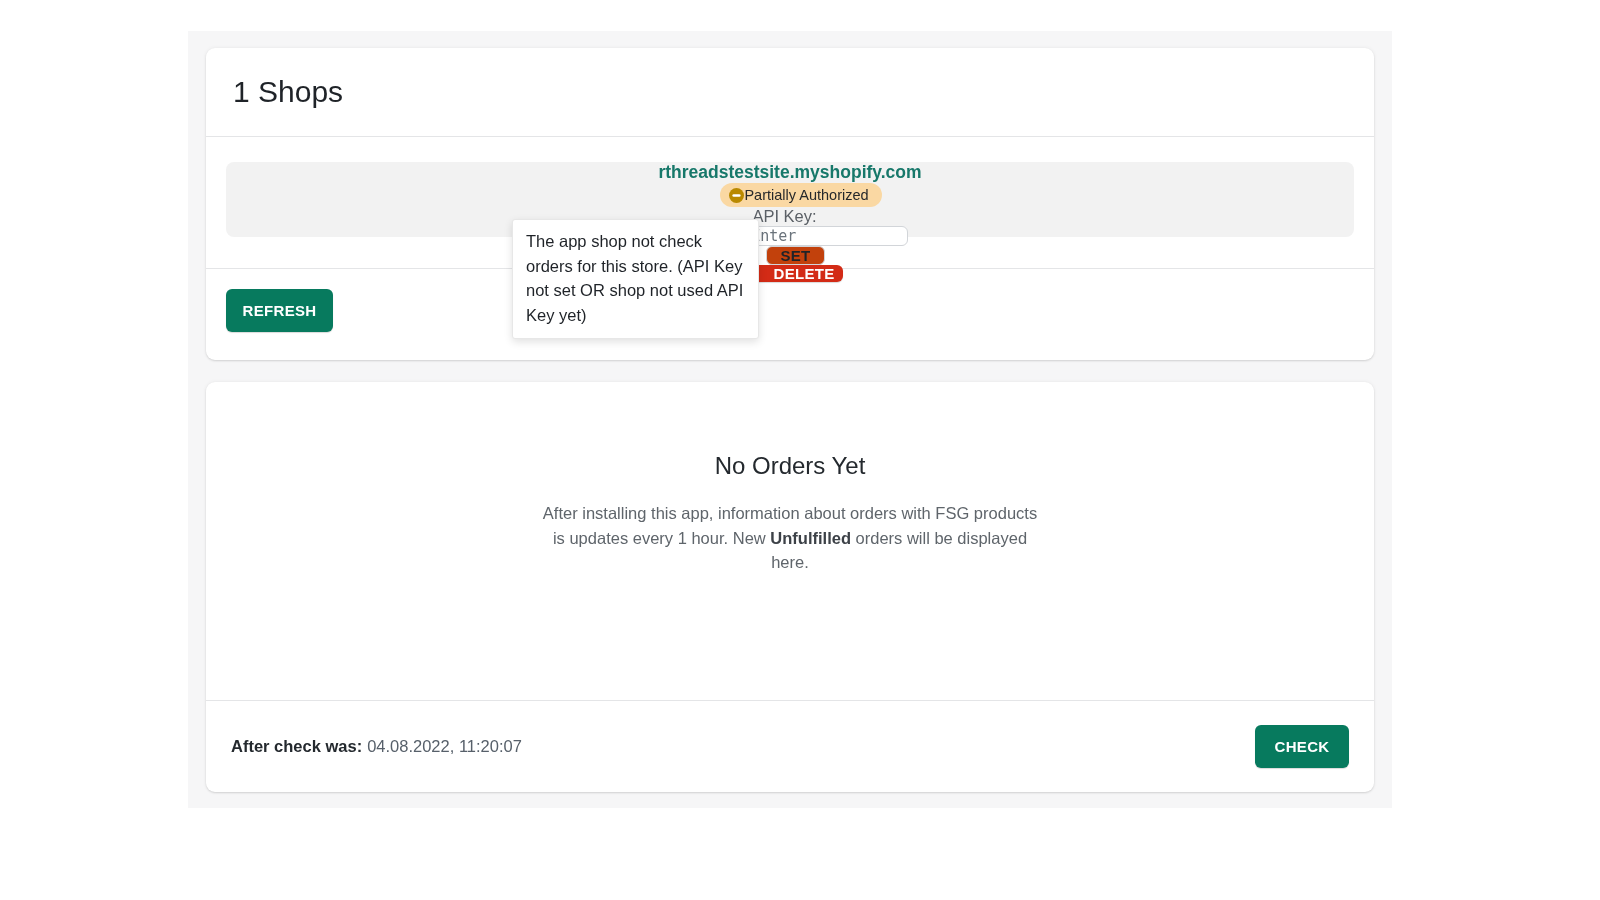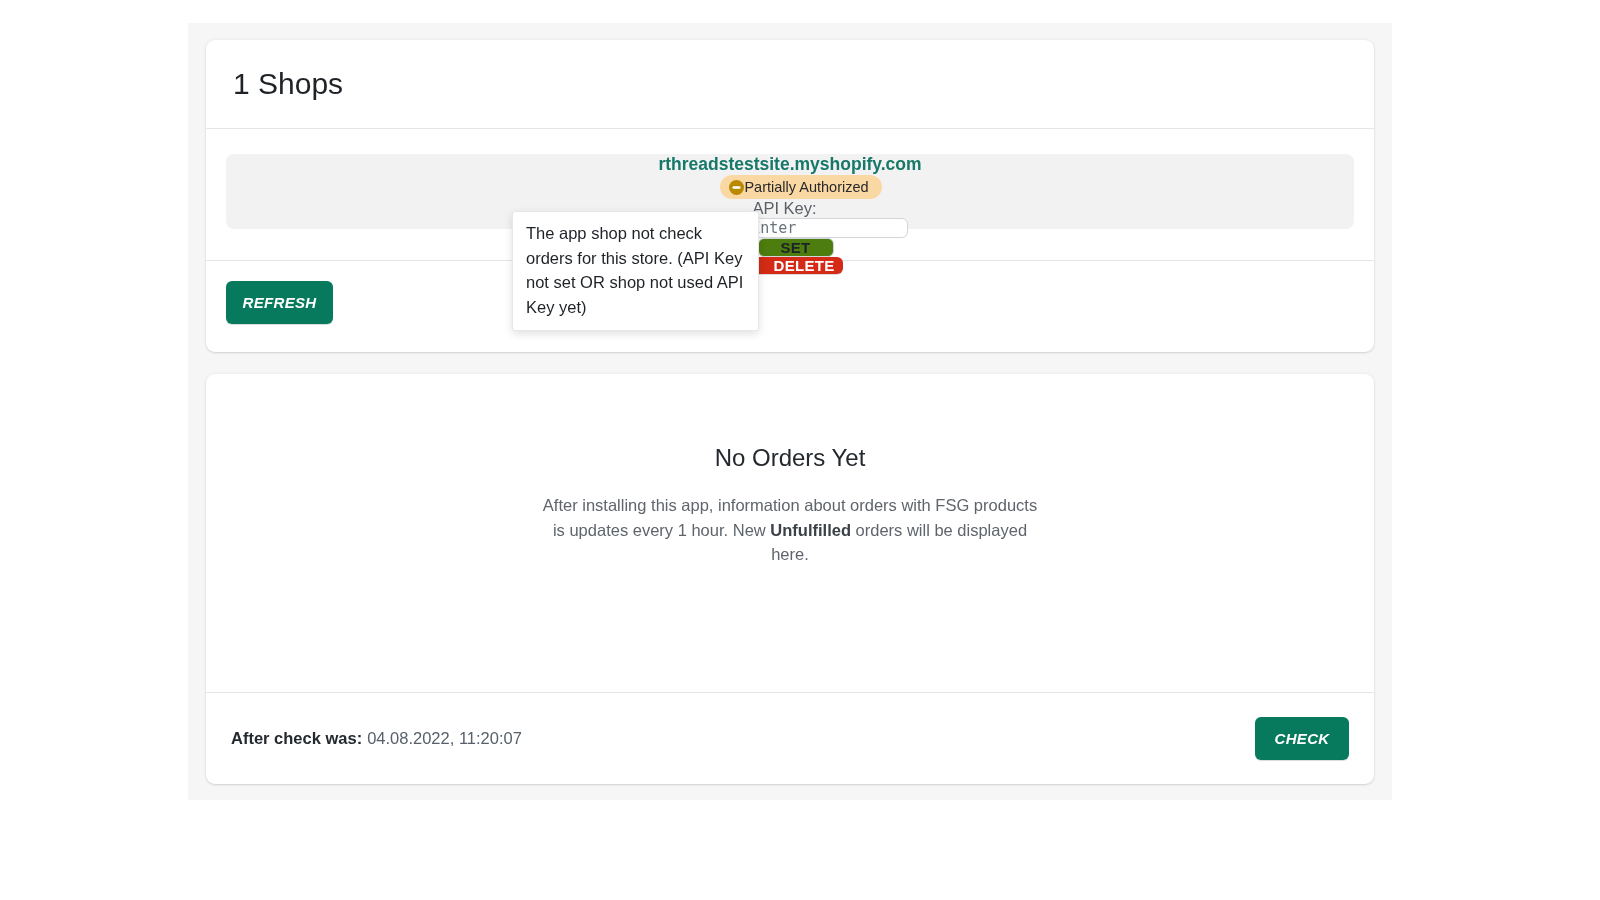--- a/index.html
+++ b/index.html
@@ -1,20 +1,20 @@
 <!DOCTYPE html>
 <html><head>
 <meta charset="utf-8">
 <style>
   * { box-sizing: border-box; margin: 0; padding: 0; }
   html, body { width: 1600px; height: 900px; background: #ffffff;
     font-family: "Liberation Sans", sans-serif; color: #202223; }
   .page { position: relative; width: 1600px; height: 900px; background: #fff; overflow: hidden; }
 
-  .container { position: absolute; left: 188px; top: 23px; width: 1204px; height: 777px;
+  .container { position: absolute; left: 188px; top: 31px; width: 1204px; height: 777px;
     background: #f6f6f7; padding: 17px 18px; }
 
   .card { background: #ffffff; border-radius: 9px;
     box-shadow: 0 0 4px rgba(23,24,24,0.06), 0 1px 2px rgba(0,0,0,0.12); }
 
   
   .card-header { padding: 25px 27px; }
   .page-title { font-size: 30px; font-weight: 400; line-height: 38px; color: #1f2328; }
   .divider { border-top: 1px solid #e4e5e7; height: 0; }
 
@@ -32,26 +32,26 @@
 
   .api-label { color: #5b6066; font-size: 16.5px; margin-right: 11px; }
   .api-input { width: 236px; height: 43px; border: 1px solid #d2d5d9; border-radius: 6px;
     background: #fff; padding: 0 15px; font-family: "DejaVu Sans Mono", "Liberation Mono", monospace;
     font-size: 15px; color: #202223; }
   .api-input::placeholder { color: #6a737b; }
 
   .btn { display: inline-flex; align-items: center; justify-content: center;
     border: none; border-radius: 6px; height: 43px; font-family: "Liberation Sans", sans-serif;
     font-size: 15px; font-weight: 700; letter-spacing: 0.3px; cursor: pointer; }
-  .btn-secondary { width: 76px; margin-left: 11px; background: #4d7c0f;
+  .btn-secondary { width: 59px; margin-left: 11px; background: #c2410c;
     border: 1px solid #d2d5d9; color: #1f2328; }
   .btn-danger { width: 94px; margin-left: 11px; background: #d32b16; color: #ffffff;
     box-shadow: 0 1px 1px rgba(0,0,0,0.15); padding-left: 17px; }
   .btn-primary { background: #077a5e; color: #ffffff; padding: 0 36px;
-    box-shadow: 0 1px 1px rgba(0,0,0,0.15); font-style: italic; }
+    box-shadow: 0 1px 1px rgba(0,0,0,0.15); }
 
   .tooltip { position: absolute; left: 286px; top: 57px; width: 247px; z-index: 10;
     background: #ffffff; border: 1px solid #e7e7e7; border-radius: 3px;
     box-shadow: 0 3px 8px rgba(0,0,0,0.12); padding: 9px 13px 11px 13px;
     font-size: 16.5px; line-height: 24.5px; color: #1f2328; }
   .tooltip-line { white-space: nowrap; }
 
   .refresh-section { padding: 20px 20px 28px 20px; }
   .refresh-section .btn { width: 107px; }
 

